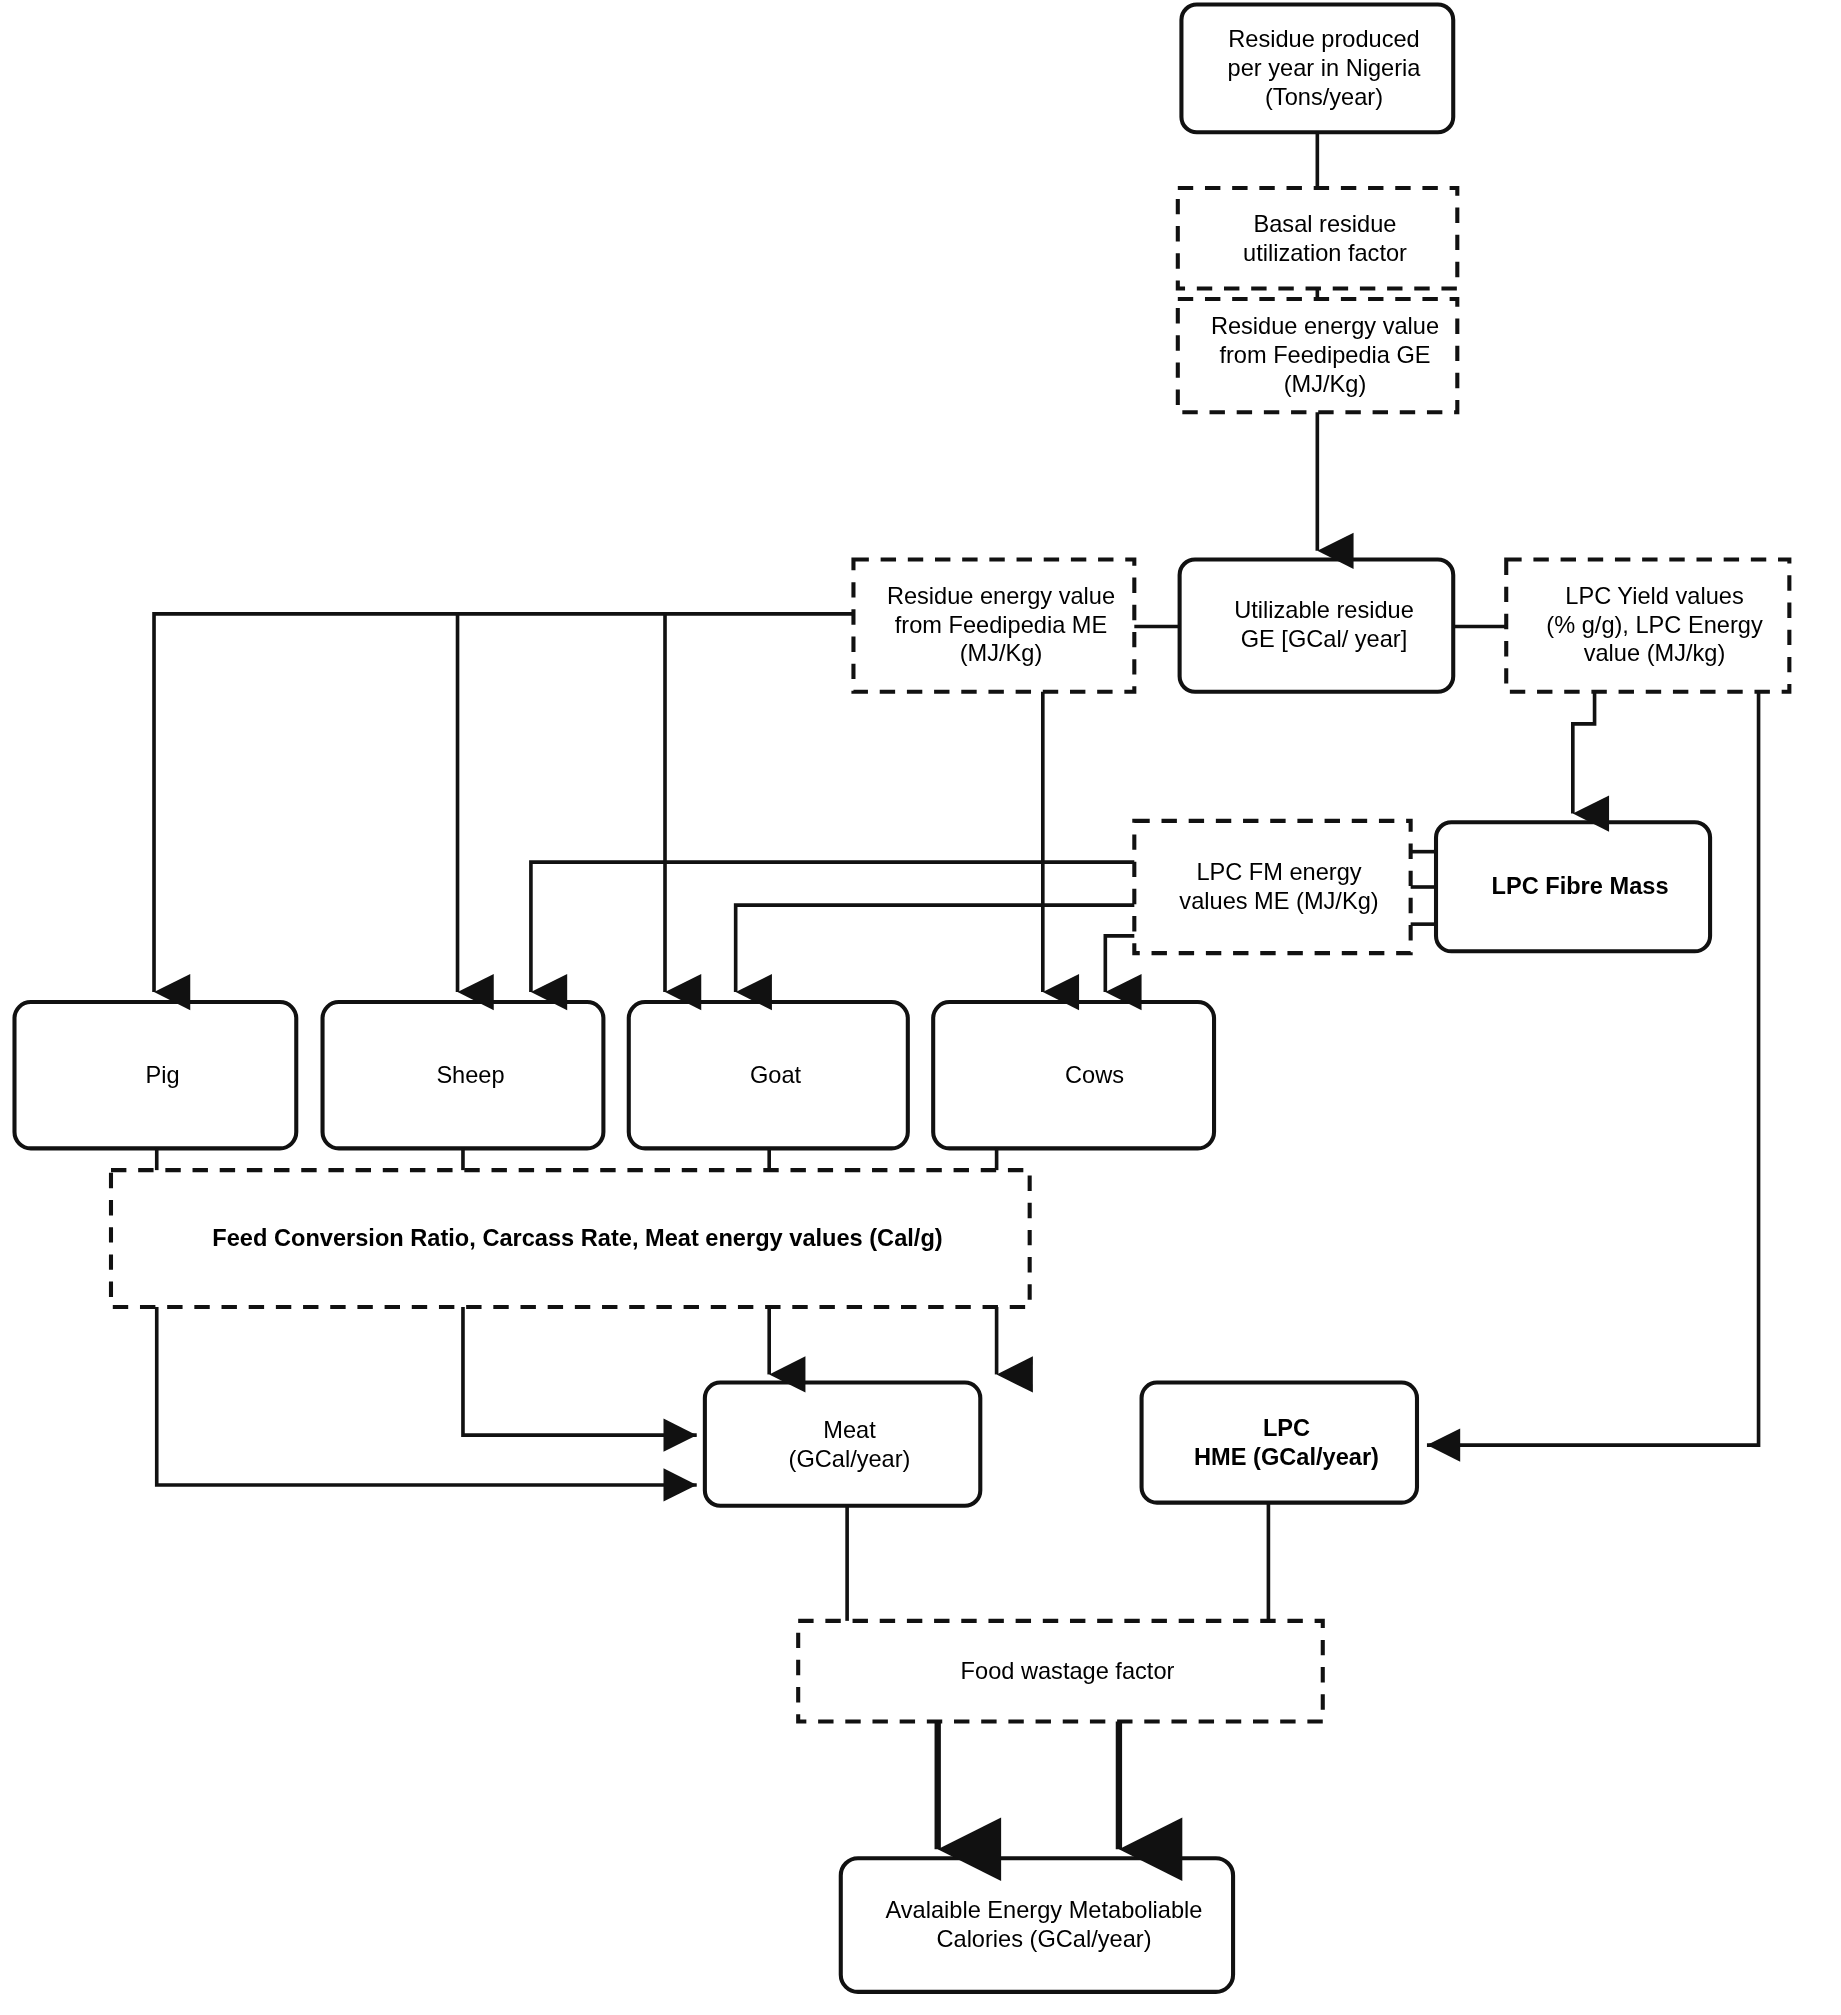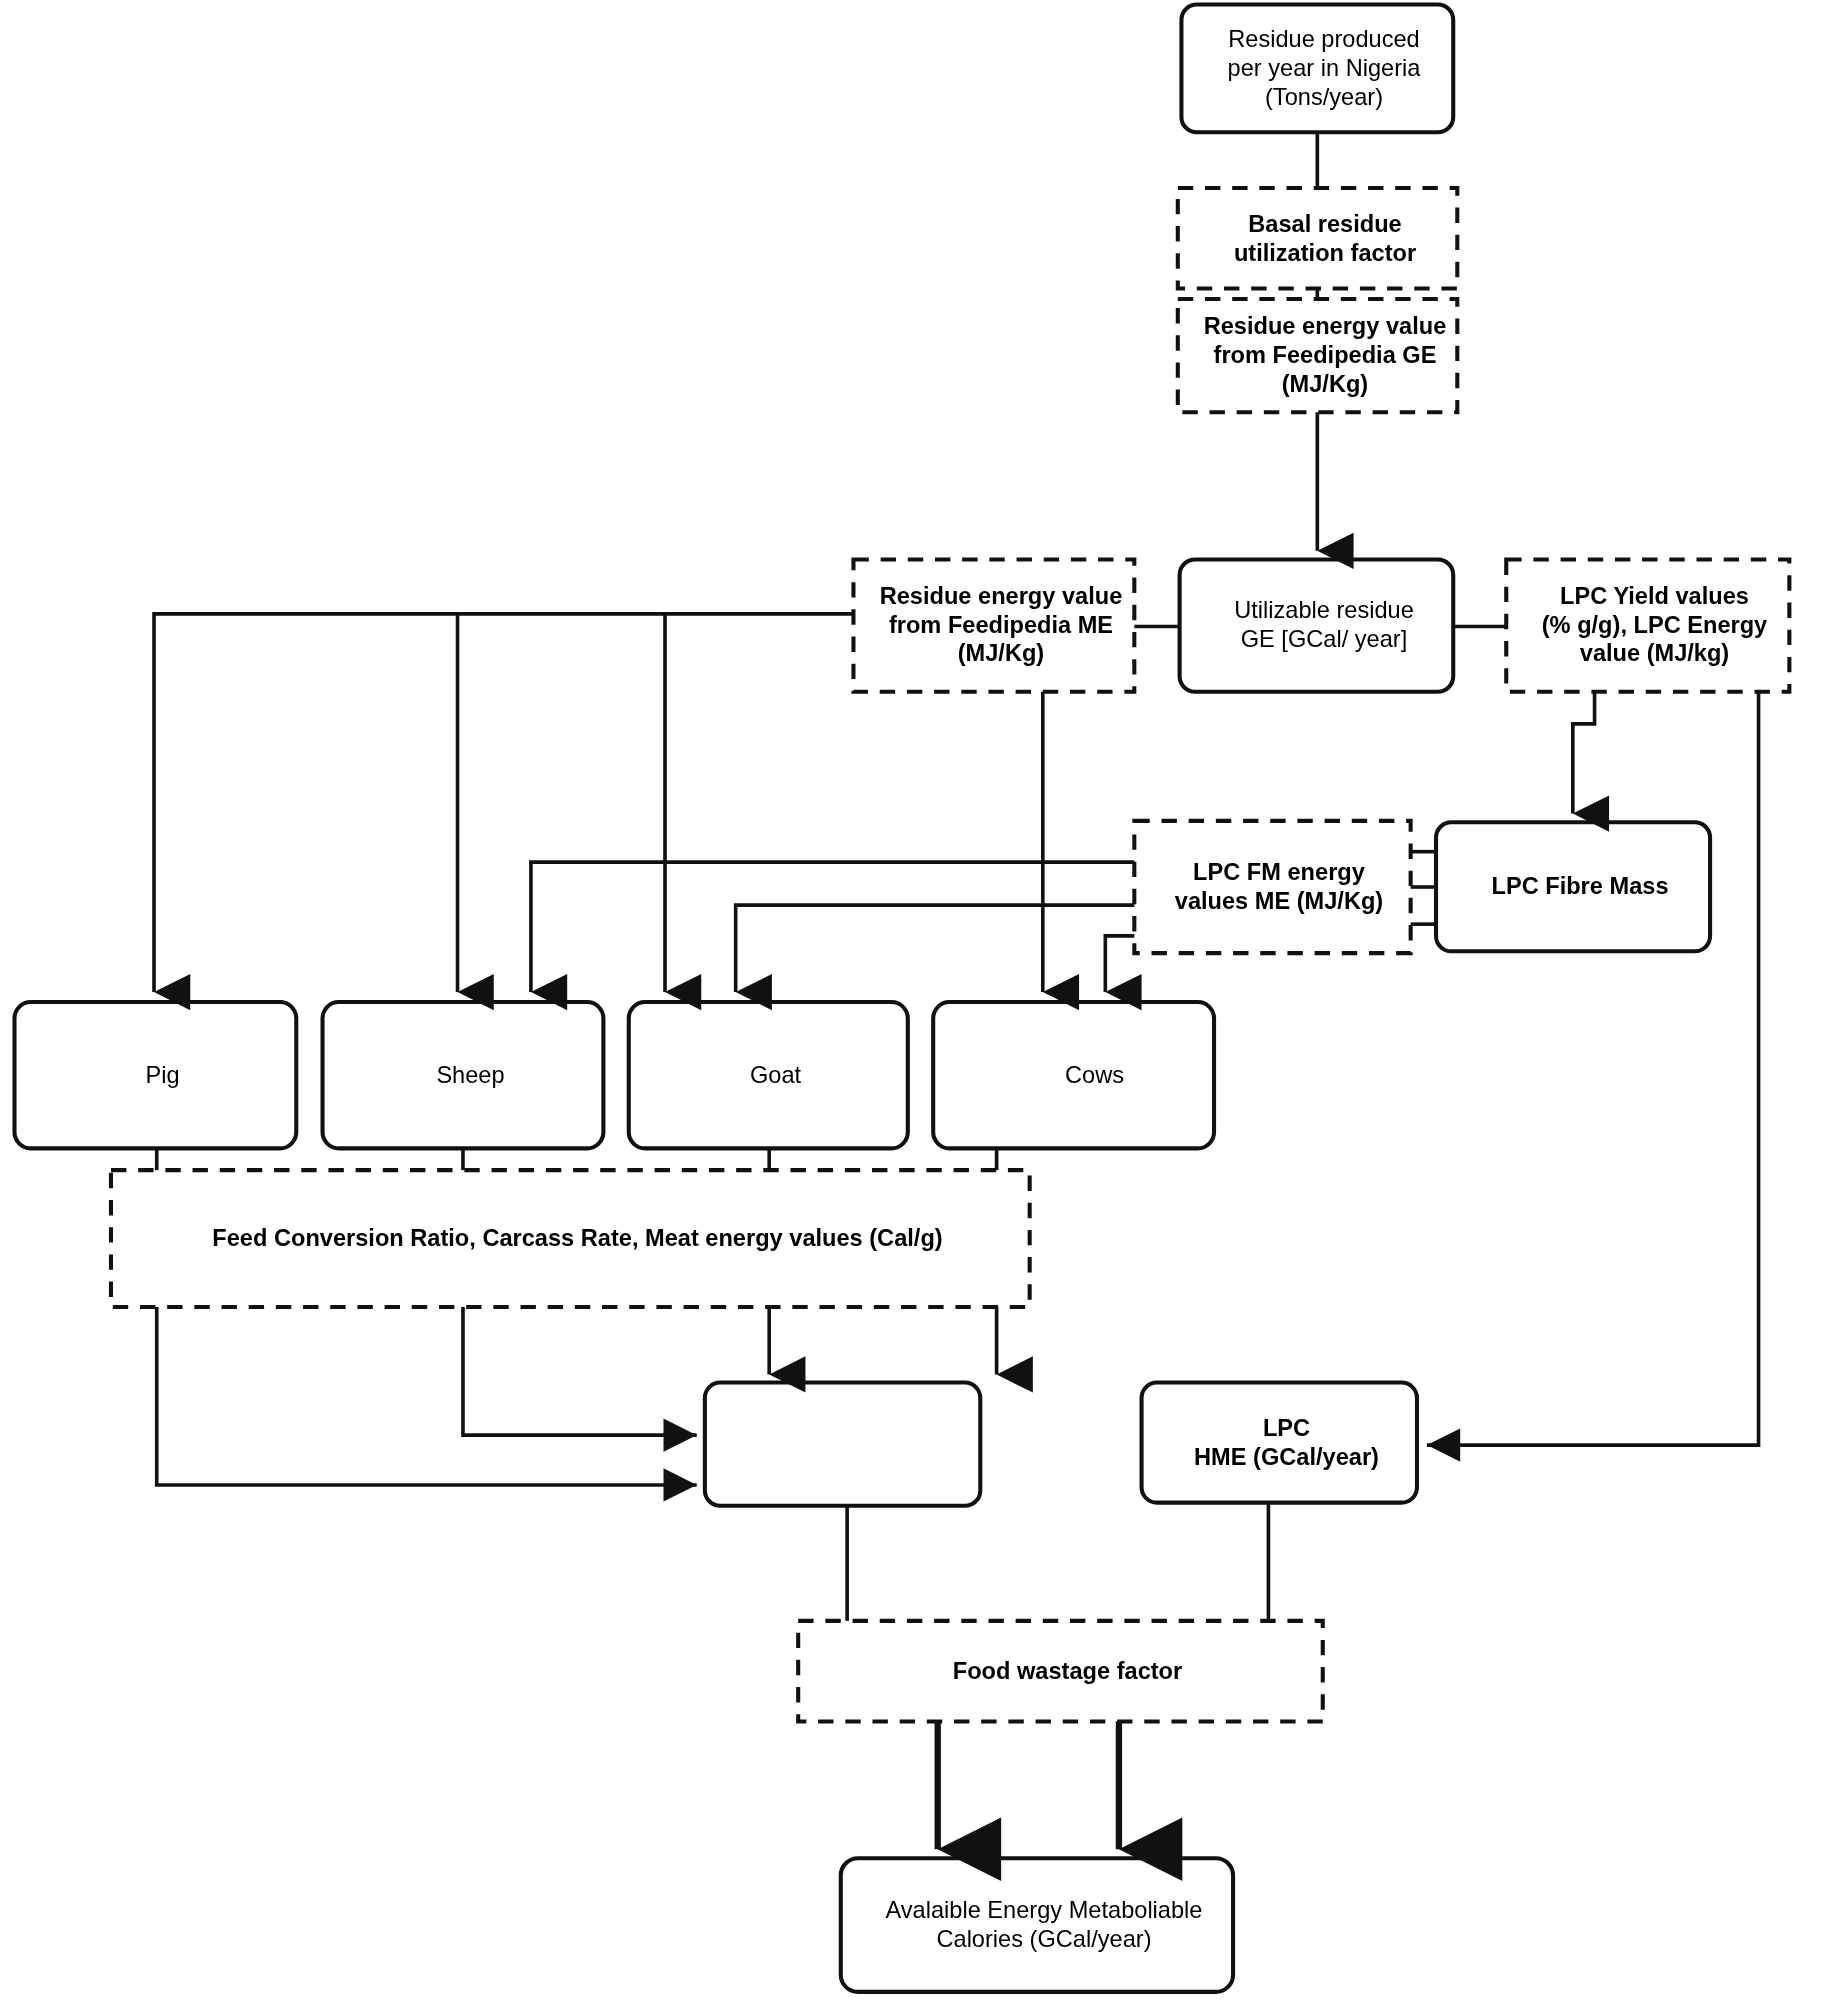--- a/index.html
+++ b/index.html
@@ -6,21 +6,21 @@
   body{font-family:"Liberation Sans",sans-serif;}
   #stage{position:relative;width:1841px;height:2015px;background:#ffffff;overflow:hidden;}
   svg{position:absolute;left:0;top:0;width:1841px;height:2015px;}
   .nodeText{
     position:absolute;display:flex;align-items:center;justify-content:center;
     text-align:center;color:#000;line-height:1.22;
     font-family:"Liberation Sans",sans-serif;
     white-space:pre-line;pointer-events:none;margin-left:7px;
   }
   .t-solid{font-size:23.6px;font-weight:400;}
-  .t-dash{font-size:23.6px;font-weight:700;}
+  .t-dash{font-size:23.6px;font-weight:400;}
   .t-bold{font-weight:700;text-align:center;}
 </style>
 </head>
 <body>
 
 <div id="stage">
 
   <svg viewBox="0 0 4064 4448" xmlns="http://www.w3.org/2000/svg">
     <defs>
       <marker id="arrowDown" viewBox="0 0 12 12" refX="6" refY="11" markerWidth="12" markerHeight="12" orient="auto-start-reverse">
@@ -120,20 +120,22 @@
 (% g/g), LPC Energy
 value (MJ/kg)</div>
   <div class="nodeText t-dash" style="left:1134px;top:821px;width:276px;height:132px;">LPC FM energy
 values ME (MJ/Kg)</div>
   <div class="nodeText t-solid t-bold" style="left:1436px;top:822px;width:274px;height:129px;">LPC Fibre Mass</div>
   <div class="nodeText t-solid" style="left:14.5px;top:1002px;width:282px;height:146px;">Pig</div>
   <div class="nodeText t-solid" style="left:323px;top:1002px;width:281px;height:146px;">Sheep</div>
   <div class="nodeText t-solid" style="left:629px;top:1002px;width:279px;height:146px;">Goat</div>
   <div class="nodeText t-solid" style="left:911px;top:1002px;width:281px;height:146px;padding-left:36px;">Cows</div>
   <div class="nodeText t-dash t-bold" style="left:111px;top:1170px;width:919px;height:137px;font-weight:700;">Feed Conversion Ratio, Carcass Rate, Meat energy values (Cal/g)</div>
+  <div class="nodeText t-solid" style="left:705px;top:1383px;width:275px;height:123px;">Meat
+(GCal/year)</div>
   <div class="nodeText t-solid t-bold" style="left:1142px;top:1383px;width:275px;height:120px;">LPC
 HME (GCal/year)</div>
   <div class="nodeText t-dash" style="left:798px;top:1621px;width:525px;height:101px;text-align:right;">Food wastage factor</div>
   <div class="nodeText t-solid" style="left:841px;top:1858px;width:392px;height:134px;">Avalaible Energy Metaboliable
 Calories (GCal/year)</div>
 
 </div>
 
 
 </body></html>

